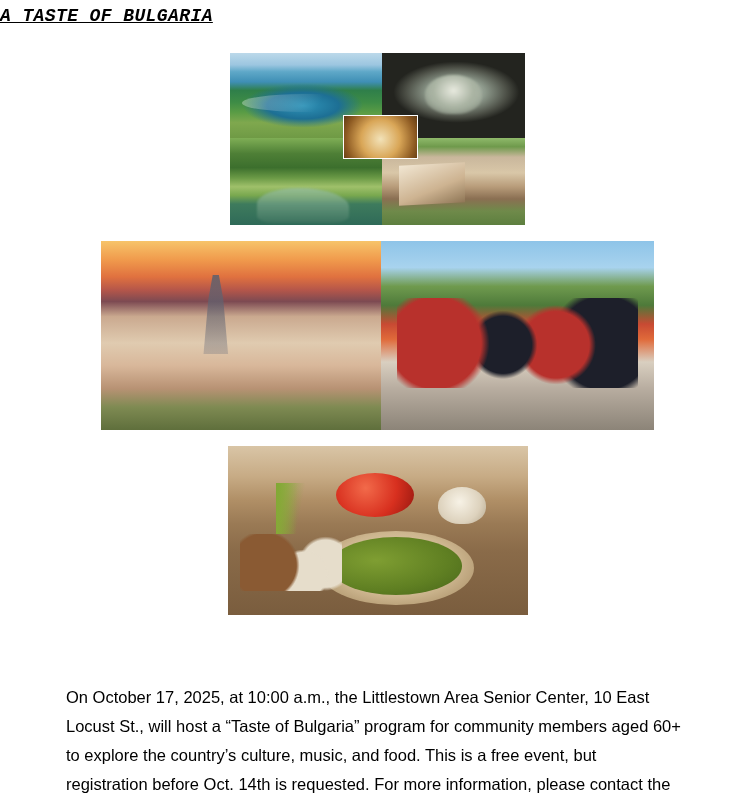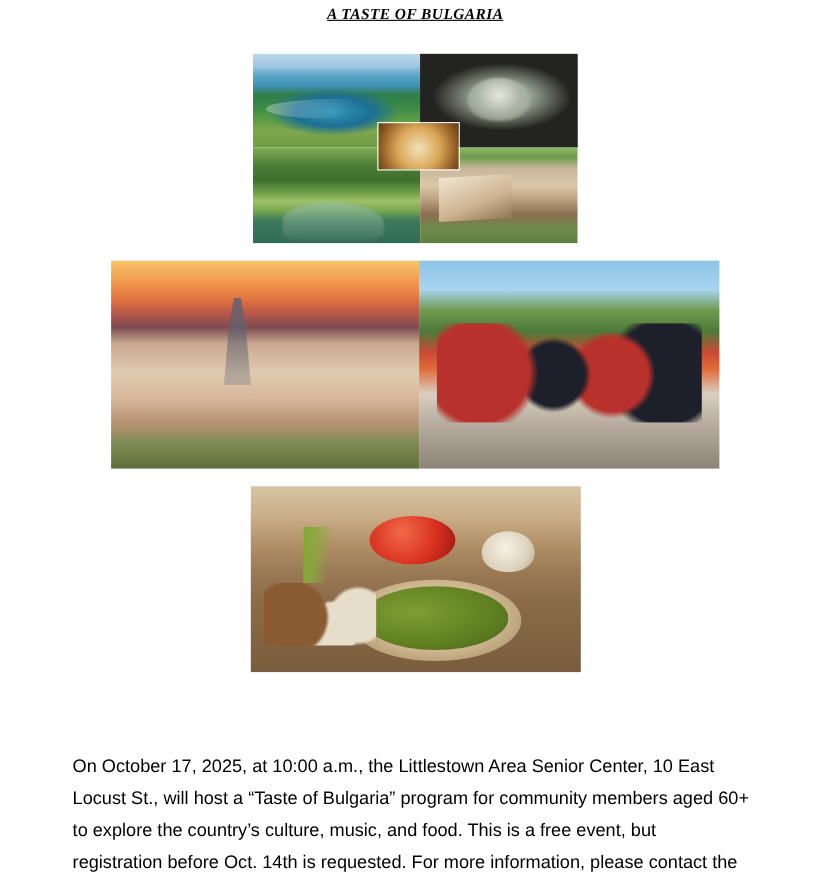--- a/index.html
+++ b/index.html
@@ -15,25 +15,24 @@
     position: relative;
     overflow: hidden;
   }
   .page {
     width: 755px;
     height: 801px;
     position: relative;
     background: #ffffff;
   }
   .doc-title {
-    text-align: center;
-    font-family: Liberation Serif, serif;
+    font-family: Liberation Mono, monospace;
     font-weight: bold;
     font-style: italic;
-    font-size: 14px;
+    font-size: 18px;
     letter-spacing: 0.4px;
     text-decoration: underline;
     margin: 0;
     padding-top: 6px;
     color: #000000;
   }
 
   
   .collage {
     position: relative;

